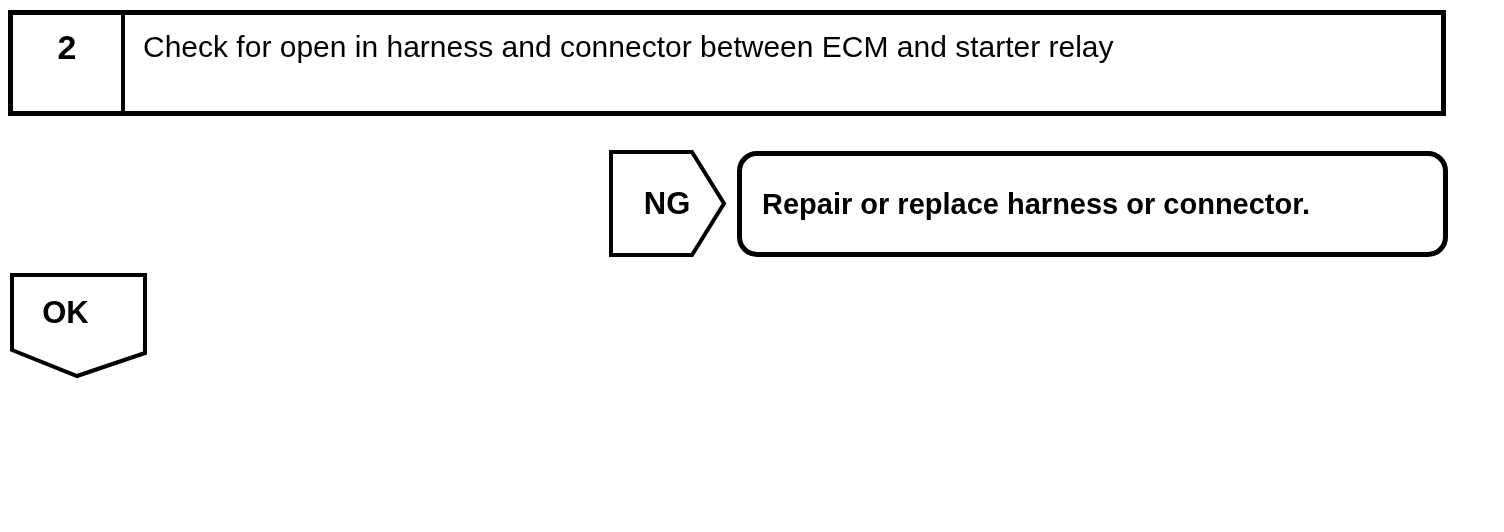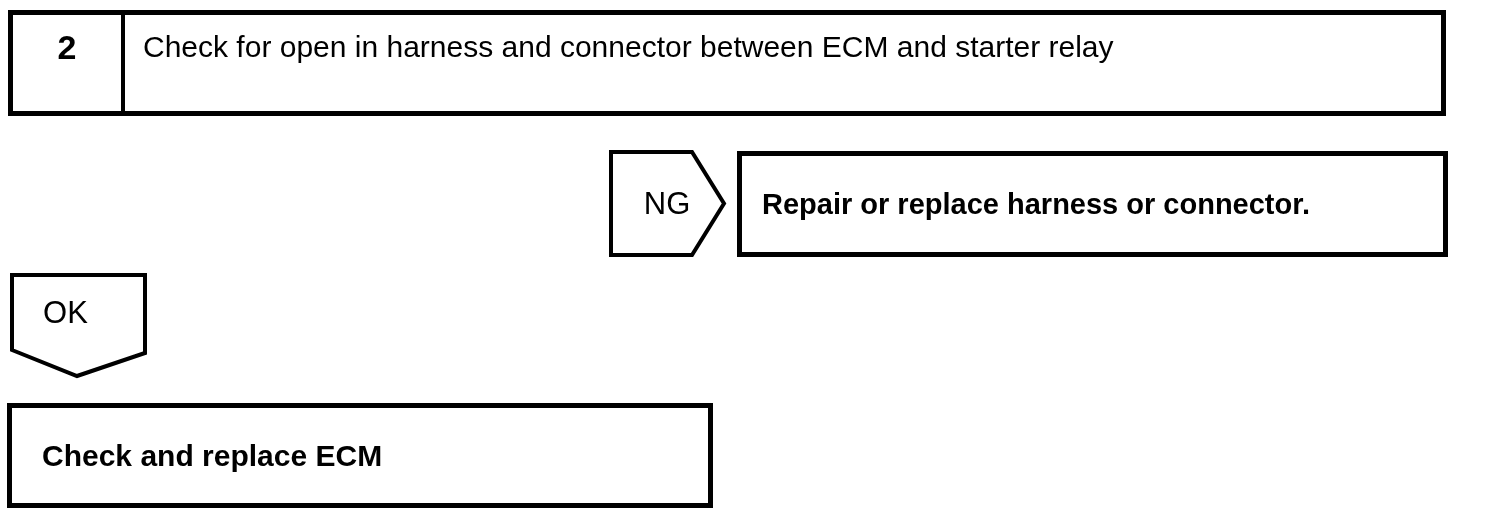--- a/index.html
+++ b/index.html
@@ -54,21 +54,21 @@
     position: absolute;
   }
   .pentagon svg {
     position: absolute;
     left: 0;
     top: 0;
     display: block;
   }
   .pentagon-label {
     position: absolute;
-    font-weight: 400;
+    font-weight: 700;
     font-size: 31px;
     line-height: 1;
     text-align: right;
   }
   .ng-pentagon {
     left: 609px;
     top: 150px;
     width: 118px;
     height: 107px;
   }
@@ -109,20 +109,21 @@
     font-weight: 700;
     line-height: 1;
     white-space: nowrap;
   }
   .ng-action-box {
     left: 737px;
     top: 151px;
     width: 711px;
     height: 106px;
     padding-left: 20px;
+    border-radius: 20px;
   }
   .ok-action-box {
     left: 7px;
     top: 403px;
     width: 706px;
     height: 105px;
     padding-left: 30px;
     font-size: 30px;
   }
 </style>
@@ -147,17 +148,14 @@
     <span>Repair or replace harness or connector.</span>
   </div>
 
   <div class="pentagon ok-pentagon">
     <svg width="137" height="106" viewBox="0 0 137 106">
       <polygon points="2,2 135,2 135,80 67,103 2,77" fill="#ffffff" stroke="#000000" stroke-width="4"></polygon>
     </svg>
     <div class="pentagon-label">OK</div>
   </div>
 
-  <div class="action-box ok-action-box">
-    <span>Check and replace ECM</span>
-  </div>
 
 </div>
 
 </body></html>

